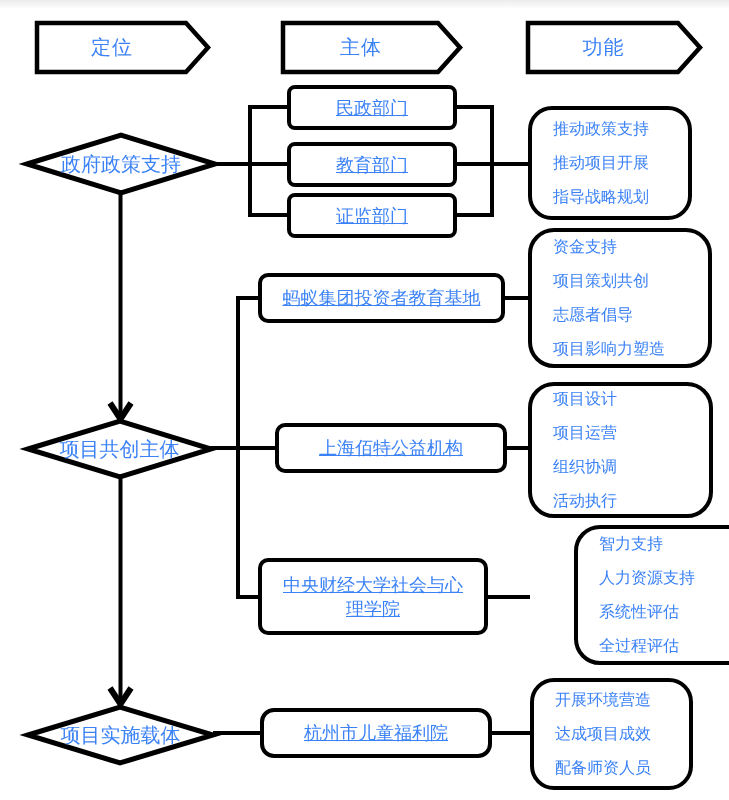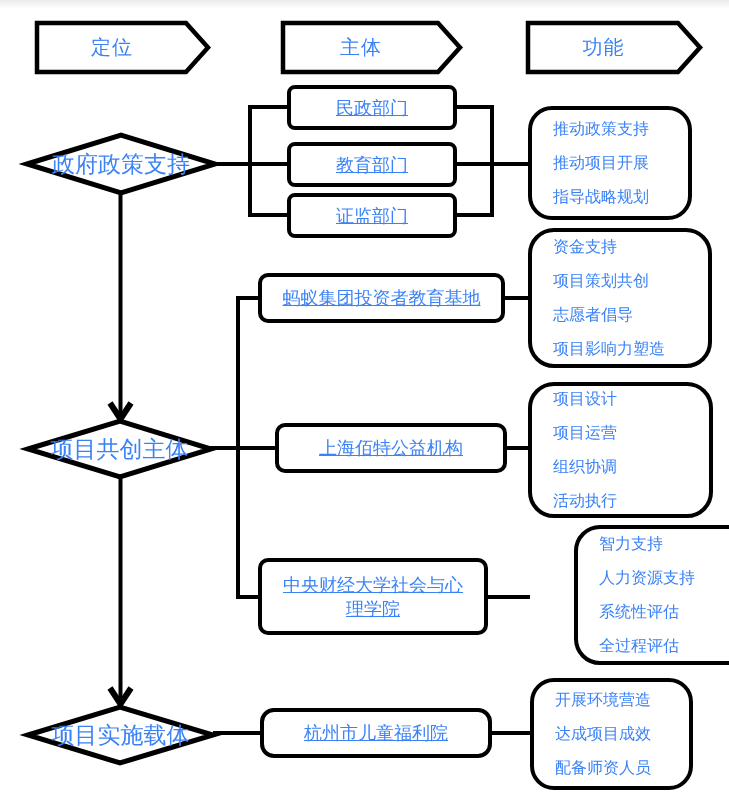--- a/index.html
+++ b/index.html
@@ -21,21 +21,21 @@
     position:absolute; background:#ffffff; border:4px solid #000;
     box-sizing:border-box; display:flex; flex-direction:column;
     justify-content:center; align-items:flex-start; padding-left:21px;
   }
   .fline { font-size:16px; line-height:34px; white-space:nowrap; }
   .overlabel {
     position:absolute; display:flex; align-items:center; justify-content:center;
     text-align:center; pointer-events:none;
   }
   .hlabel { font-size:20px; letter-spacing:1px; }
-  .dlabel { font-size:23px; }
+  .dlabel { font-size:20px; }
 </style>
 </head>
 <body>
 
 <div class="canvas">
   <div class="topband"></div>
 
   <svg class="wires" width="729" height="800" viewBox="0 0 729 800">
 
     <g stroke="#000" stroke-width="4" fill="none">

